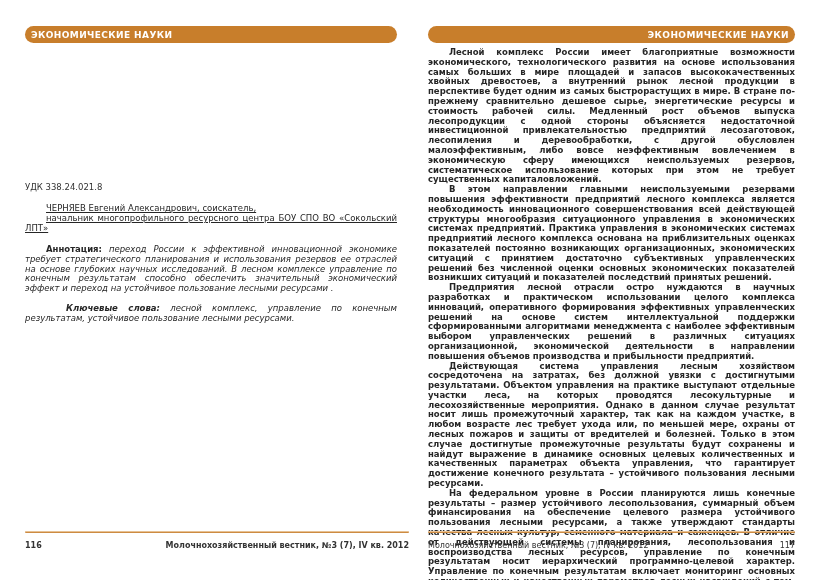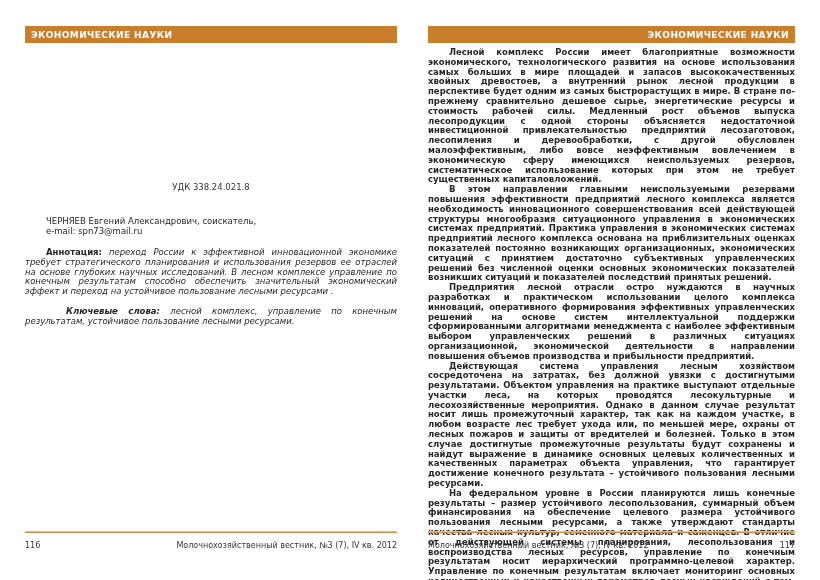--- a/index.html
+++ b/index.html
@@ -1,15 +1,15 @@
 <!DOCTYPE html>
 <html lang="ru"><head>
 <meta charset="utf-8">
 <style>
-  * { margin: 0; padding: 0; box-sizing: border-box; }
+  * { margin: 0; padding: 0; box-sizing: border-box; border-radius: 14px; }
   html, body { width: 820px; height: 580px; }
   body {
     background: #ffffff;
     font-family: "DejaVu Sans", "Liberation Sans", sans-serif;
     color: #262626;
     overflow: hidden;
   }
   .spread { width: 820px; height: 580px; display: flex; background: #ffffff; }
   .page { width: 410px; height: 580px; position: relative; }
   .page.left  { padding: 0 13px 0 25px; }
@@ -24,33 +24,33 @@
     font-weight: bold;
     letter-spacing: 0.4px;
     display: flex;
     align-items: center;
     padding: 0 6px;
   }
   .section-bar.align-right { justify-content: flex-end; }
 
   .udc {
     margin-top: 139px;
-    text-align: center;
+    text-align: left;
     font-size: 8.5px;
     color: #333333;
   }
   .title {
     margin-top: 10px;
     font-size: 16.5px;
     line-height: 22px;
     font-weight: 400;
     text-align: center;
     color: #111111;
   }
-  .author-block { margin-top: 24px; font-size: 8.5px; line-height: 10px; }
+  .author-block { margin-top: 11px; font-size: 8.5px; line-height: 10px; text-decoration: underline; }
   .author-block p { text-align: justify; text-indent: 21px; }
 
   .abstract, .keywords {
     font-size: 8.5px;
     line-height: 9.8px;
     text-align: justify;
     text-indent: 21px;
   }
   .abstract { margin-top: 12px; }
   .keywords { margin-top: 10px; }
@@ -62,21 +62,21 @@
   .body-text p {
     font-size: 8.5px;
     line-height: 9.8px;
     text-align: justify;
     text-indent: 21px;
     color: #262626;
     font-weight: bold;
   }
 
   .page-footer { position: absolute; top: 531px; }
-  .page.left  .page-footer { left: 25px; right: 13px; }
+  .page.left  .page-footer { left: 25px; right: 1px; font-weight: bold; }
   .page.right .page-footer { left: 18px; right: 25px; }
   .footer-rule { height: 2px; background: #cd8b42; border-top: 1px solid #e7c193; }
   .footer-line {
     margin-top: 8px;
     display: flex;
     justify-content: space-between;
     font-size: 8px;
     color: #333333;
   }
 </style>
@@ -88,21 +88,21 @@
   <section class="page left">
     <header class="section-bar">
       <span>ЭКОНОМИЧЕСКИЕ НАУКИ</span>
     </header>
 
     <div class="udc">УДК 338.24.021.8</div>
 
 
     <div class="author-block">
       <p>ЧЕРНЯЕВ Евгений Александрович, соискатель,</p>
-      <p>e-mail: spn73@mail.ru</p>
+      <p>начальник многопрофильного ресурсного центра БОУ СПО ВО «Сокольский ЛПТ»</p>
     </div>
 
     <p class="abstract"><b class="run-label">Аннотация:</b> <i>переход России к эффективной инновационной экономике требует стратегического планирования и использования резервов ее отраслей на основе глубоких научных исследований. В лесном комплексе управление по конечным результатам способно обеспечить значительный экономический эффект и переход на устойчивое пользование лесными ресурсами .</i></p>
 
     <p class="keywords"><b class="run-label ital">Ключевые слова:</b> <i>лесной комплекс, управление по конечным результатам, устойчивое пользование лесными ресурсами.</i></p>
 
     <footer class="page-footer">
       <div class="footer-rule"></div>
       <div class="footer-line">
         <span>116</span>

